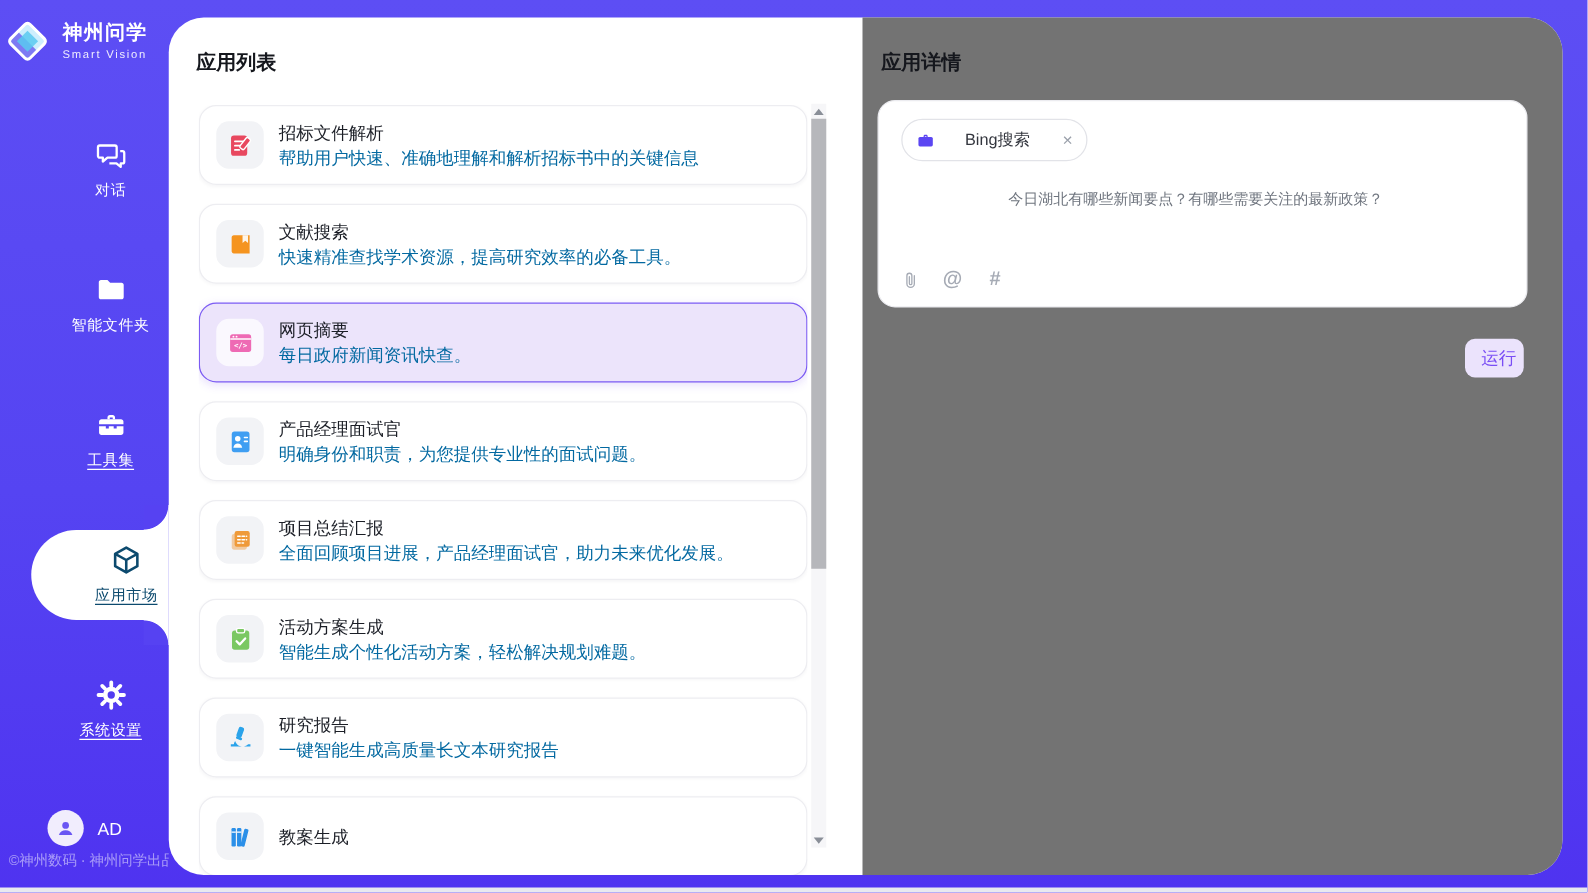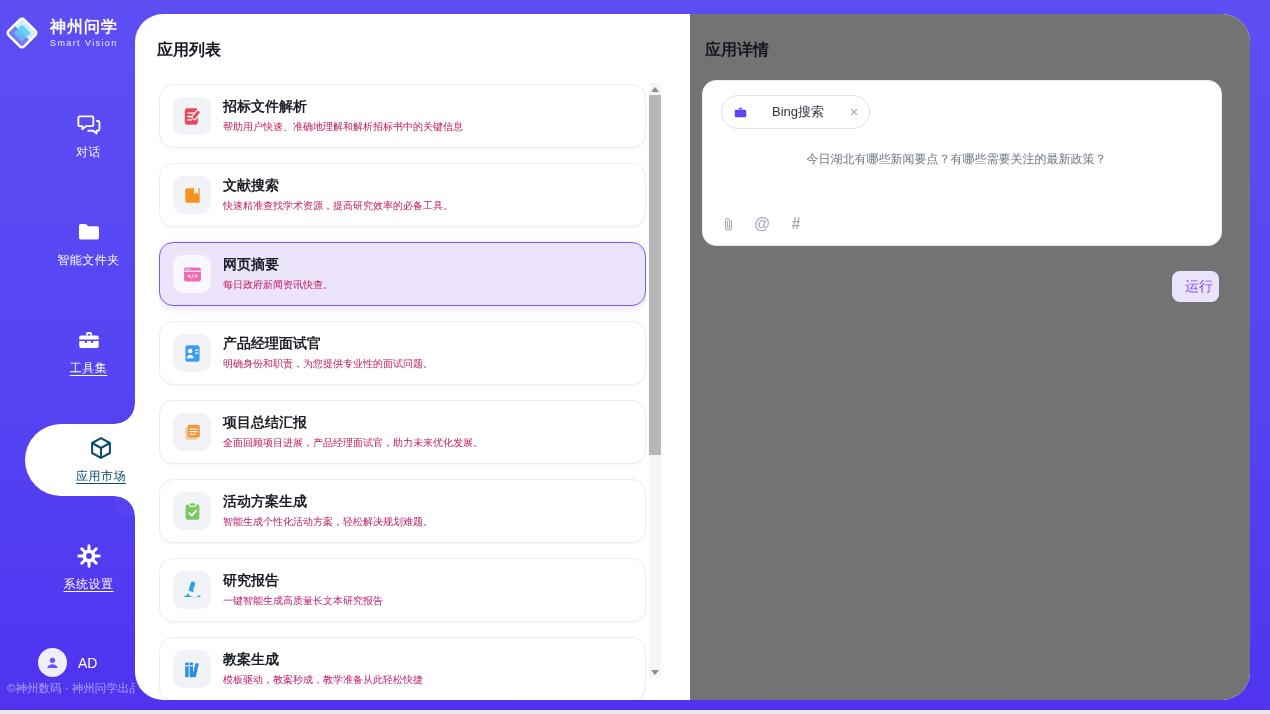--- a/index.html
+++ b/index.html
@@ -37,22 +37,22 @@
     border-radius:28px;}
   .list-title{position:absolute;left:22px;top:26px;font-size:16px;font-weight:bold;color:#15171d;}
   .cards{position:absolute;left:24px;top:70px;width:487px;height:616px;overflow:hidden;}
   .card{box-sizing:border-box;height:64px;margin-bottom:15px;border:1px solid #ededf1;border-radius:14px;
     background:#fff;display:flex;align-items:center;padding:0 13px;gap:12px;cursor:pointer;
     box-shadow:0 1px 3px rgba(25,25,60,.04);}
   .card.selected{background:#ece4fb;border:1.5px solid #7b5bf3;box-shadow:0 2px 8px rgba(120,80,240,.18);}
   .tile{width:38px;height:38px;border-radius:10px;background:#f2f3f6;display:grid;place-items:center;flex:none;}
   .card.selected .tile{background:rgba(255,255,255,.72);}
   .tile svg{width:23px;height:23px;display:block;}
-  .card-title{font-size:14px;font-weight:bold;color:#1b1e26;line-height:19px;}
-  .card-desc{font-size:10px;color:#be185d;line-height:17px;margin-top:2px;white-space:nowrap;}
+  .card-title{font-size:14px;font-weight:normal;color:#1b1e26;line-height:19px;}
+  .card-desc{font-size:14px;color:#0369a1;line-height:17px;margin-top:2px;white-space:nowrap;}
   
   .sb{position:absolute;left:514px;top:69px;width:12px;height:595px;background:#f6f6f8;}
   .sb-up,.sb-down{position:absolute;left:0;width:12px;height:12px;display:grid;place-items:center;cursor:pointer;}
   .sb-up{top:0;} .sb-down{bottom:0;}
   .sb-up i{width:0;height:0;border-left:4px solid transparent;border-right:4px solid transparent;
     border-bottom:5px solid #8a8f98;display:block;}
   .sb-down i{width:0;height:0;border-left:4px solid transparent;border-right:4px solid transparent;
     border-top:5px solid #8a8f98;display:block;}
   .sb-thumb{position:absolute;left:0;top:12px;width:12px;height:360px;background:#b6b7bb;cursor:grab;}
   
@@ -269,21 +269,20 @@
               <rect x="9" y="4.6" width="3.6" height="15.4" rx="1"></rect>
               <rect x="13.4" y="5.2" width="3.6" height="15" rx="1" transform="rotate(14 15.2 12.7)"></rect>
             </g>
             <g stroke="#fff" stroke-width="1.1">
               <path d="M4.4 8h3.6M9 8h3.6"></path>
             </g>
           </svg>
         </span>
         <div class="card-text">
           <div class="card-title">教案生成</div>
-          <div class="card-desc">模板驱动，教案秒成，教学准备从此轻松快捷</div>
         </div>
       </div>
     </div>
 
   <div class="sb">
     <div class="sb-up">
         <i></i>
       </div>
     <div class="sb-thumb"></div>
     <div class="sb-down">

